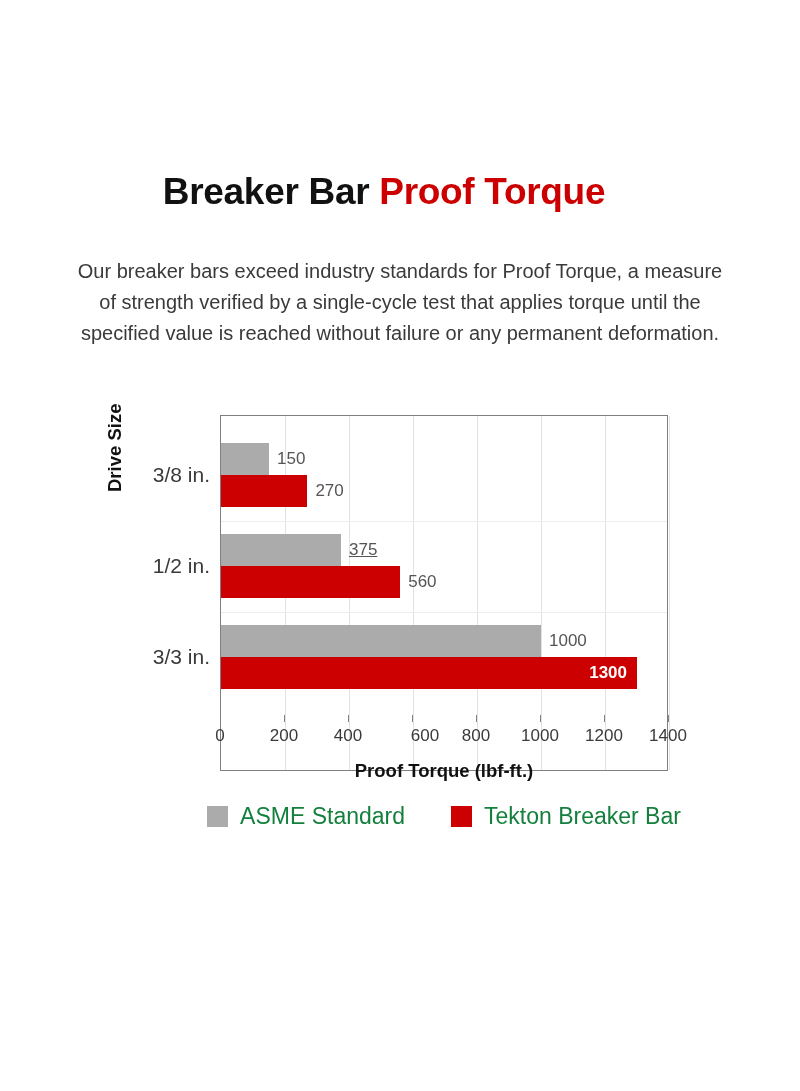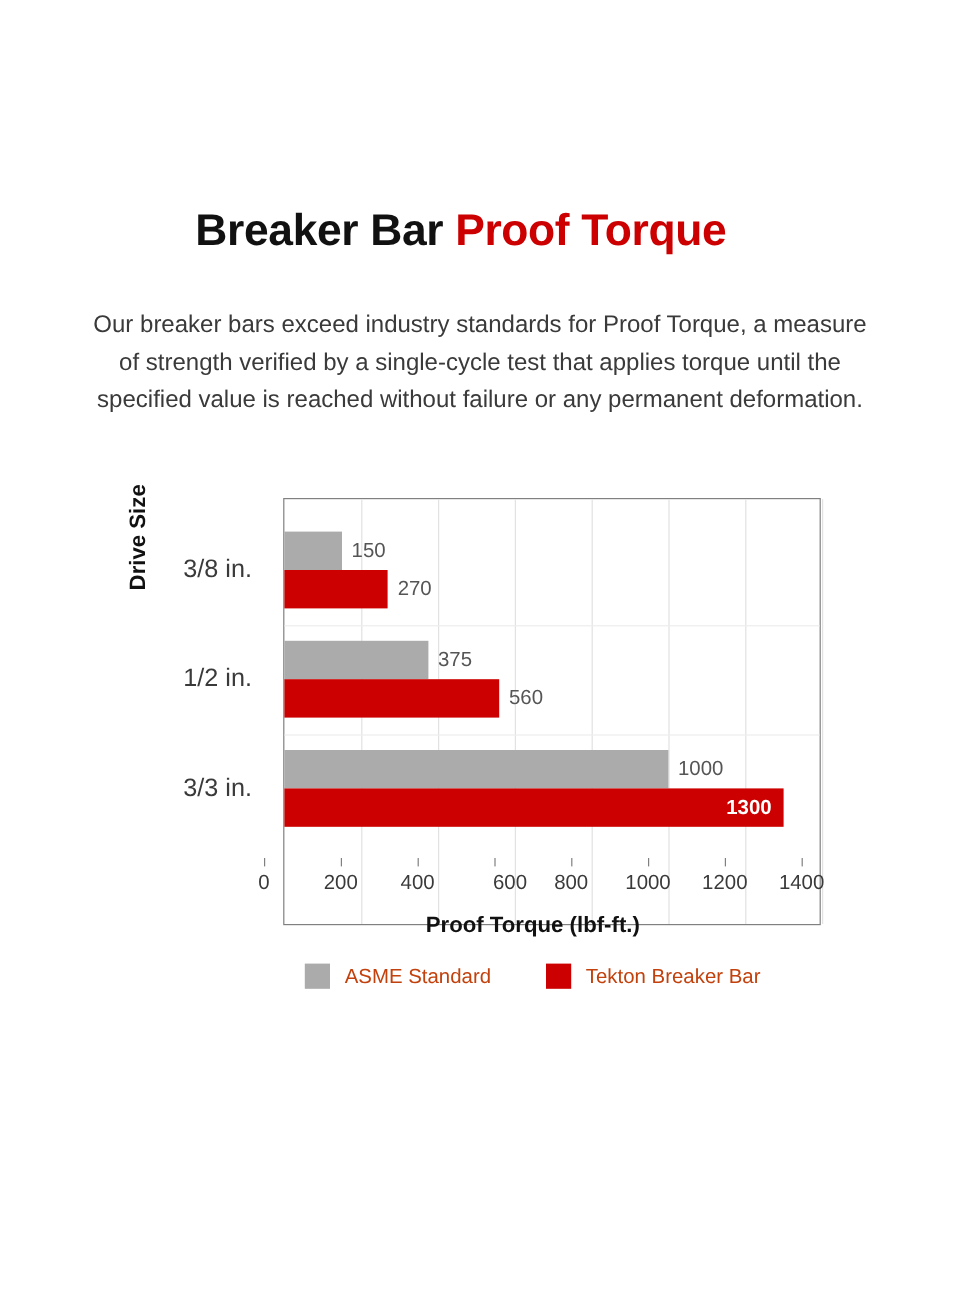--- a/index.html
+++ b/index.html
@@ -37,21 +37,21 @@
 
   
   .chart{
     position:absolute;left:0;top:0;width:800px;height:1091px;
     pointer-events:none;
   }
   .chart > *{pointer-events:auto;}
 
   
   .plot{
-    position:absolute;left:236px;top:415px;
+    position:absolute;left:220px;top:415px;
     width:448px;height:356px;
     border:1.5px solid #808080;
     box-sizing:border-box;
     background:#fff;
   }
   .gridline{
     position:absolute;top:0;bottom:0;width:1px;
     background:#e2e2e2;
   }
   .hline{
@@ -128,21 +128,21 @@
   
   .legend{
     position:absolute;left:220px;top:803px;width:448px;
     display:flex;justify-content:center;align-items:center;
     gap:46px;
   }
   .legend-item{display:flex;align-items:center;gap:12px;}
   .legend-swatch{width:21px;height:21px;display:block;}
   .legend-swatch.asme{background:#ABABAB;}
   .legend-swatch.tekton{background:#CC0000;}
-  .legend-text{font-size:17px;color:#c2410c;white-space:nowrap;}
+  .legend-text{font-size:23px;color:#15803d;white-space:nowrap;}
 
   
   .footnote{
     position:absolute;left:2px;top:884px;width:798px;
     font-size:17.5px;color:#7a7a7a;
     white-space:nowrap;
     text-align:left;
   }
 </style>
 </head>
@@ -170,21 +170,21 @@
         <div class="gridline" style="left: 320px;"></div>
         <div class="gridline" style="left: 384px;"></div>
         <div class="gridline" style="left: 448px;"></div>
         <div class="hline" style="top: 104.5px;"></div>
         <div class="hline" style="top: 195.5px;"></div>
         <div class="bar asme" style="top: 27px; width: 48px; background: rgb(171, 171, 171);"></div>
         <div class="bar-label" style="top: 27px; left: 56px;">150</div>
         <div class="bar tekton" style="top: 59px; width: 86.4px; background: rgb(204, 0, 0);"></div>
         <div class="bar-label" style="top: 59px; left: 94.4px;">270</div>
         <div class="bar asme" style="top: 118px; width: 120px; background: rgb(171, 171, 171);"></div>
-        <div class="bar-label" style="top: 118px; left: 128px;">375</div>
+        <div class="bar-label" style="top: 118px; left: 128px; text-decoration: underline;">375</div>
         <div class="bar tekton" style="top: 150px; width: 179.2px; background: rgb(204, 0, 0);"></div>
         <div class="bar-label" style="top: 150px; left: 187.2px;">560</div>
         <div class="bar asme" style="top: 209px; width: 320px; background: rgb(171, 171, 171);"></div>
         <div class="bar-label" style="top: 209px; left: 328px;">1000</div>
         <div class="bar tekton" style="top: 241px; width: 416px; background: rgb(204, 0, 0);"></div>
         <div class="bar-label inside" style="top: 241px; left: 358px; width: 48px; text-align: right;">1300</div>
       </div>
 
     <div id="ticks-layer">
         <div class="tick" style="left: 220px;"></div>

